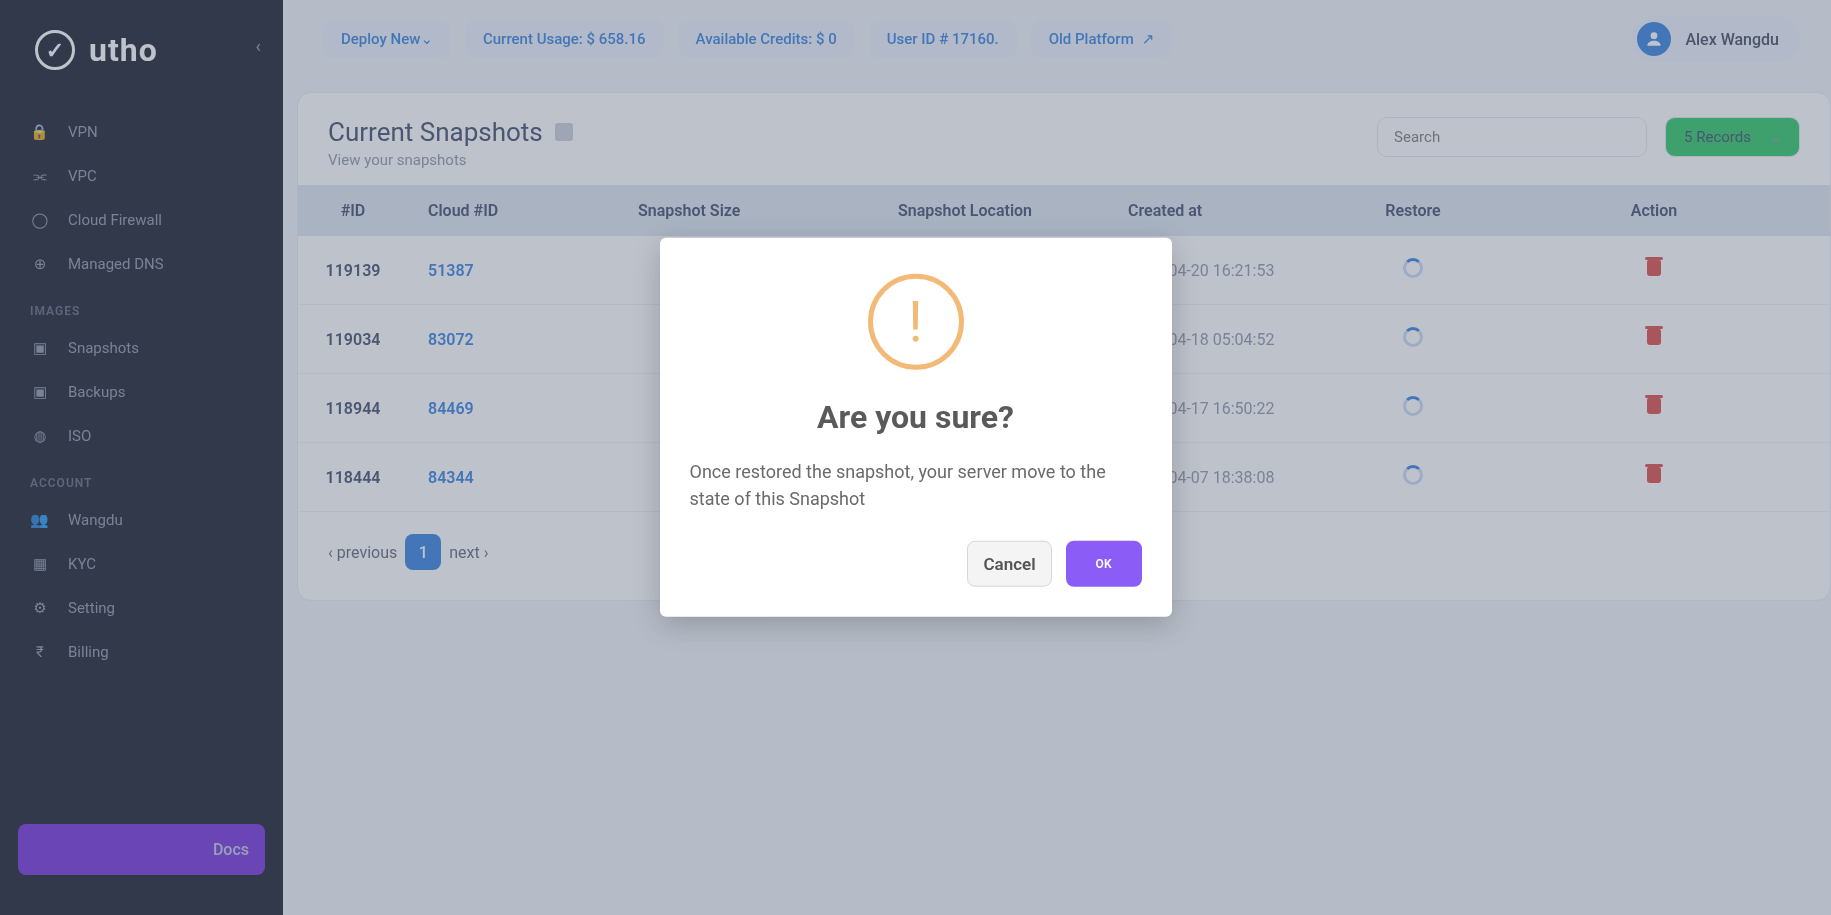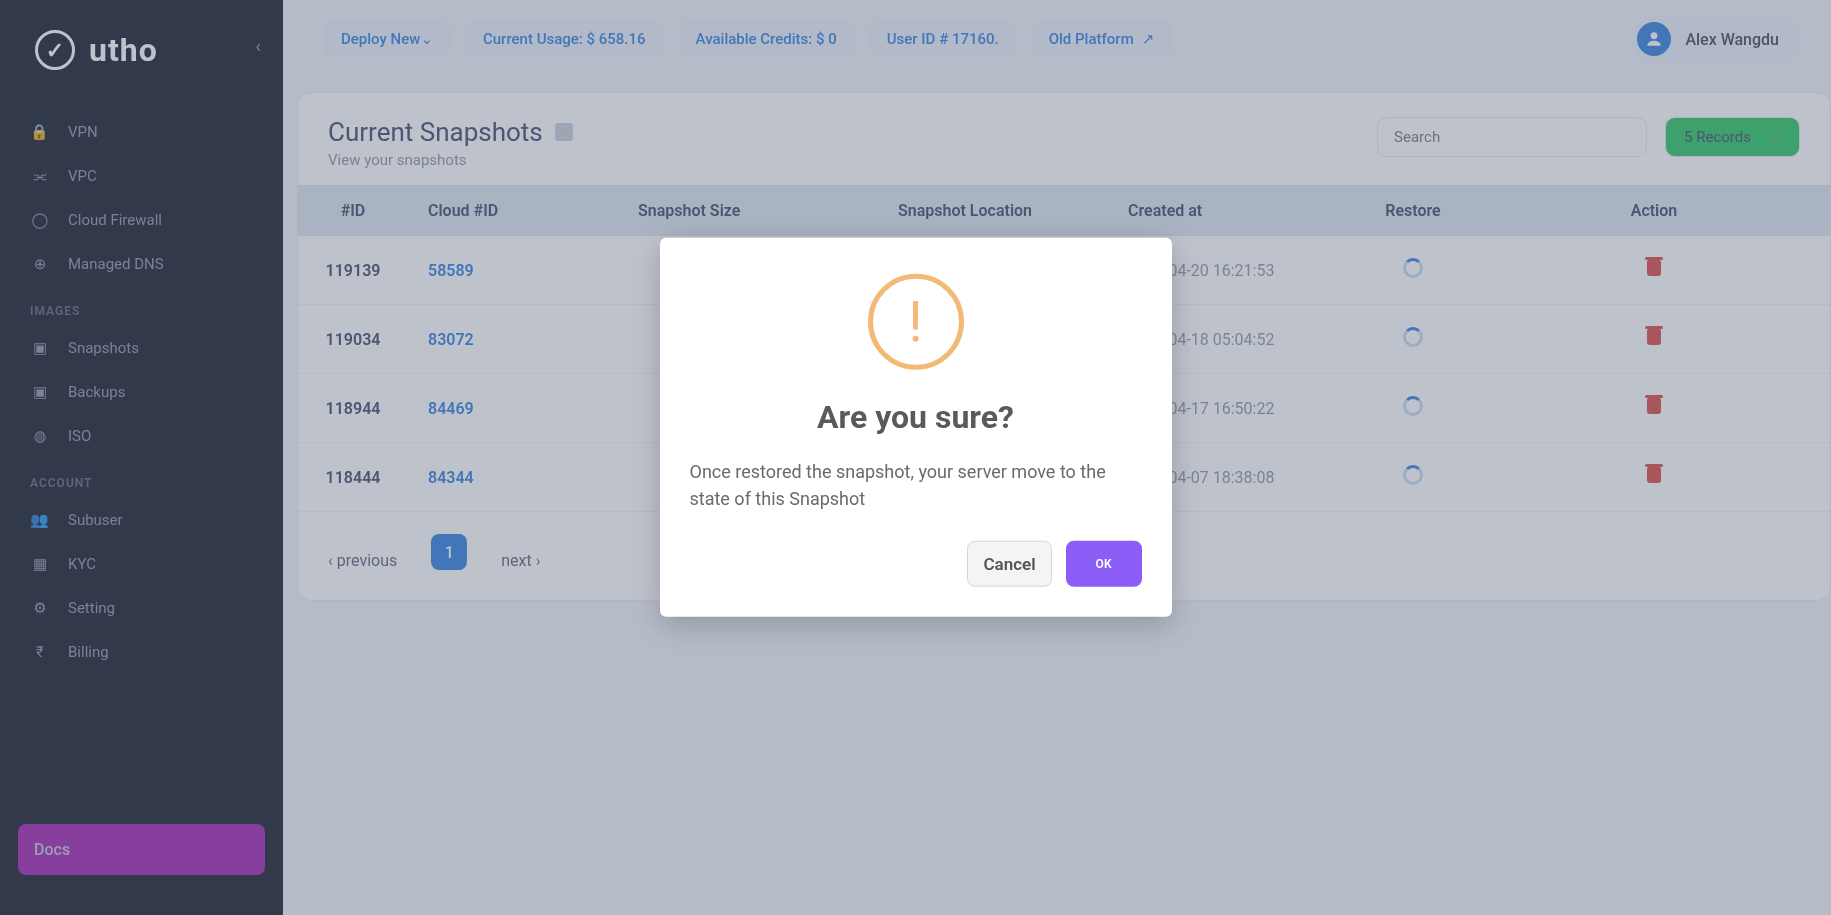--- a/index.html
+++ b/index.html
@@ -12,21 +12,21 @@
 .logo-text { color: #fff; font-size: 32px; font-weight: 700; letter-spacing: 1px; }
 .collapse-btn { position: absolute; right: 22px; top: 35px; color: #8a92a6; font-size: 18px; cursor: pointer; }
 
 .nav-list { flex: 1; overflow-y: auto; padding: 10px 0 20px; }
 .nav-list::-webkit-scrollbar { width: 6px; }
 .nav-list::-webkit-scrollbar-thumb { background: #2d3250; border-radius: 3px; }
 .nav-item { display: flex; align-items: center; gap: 18px; padding: 12px 30px; color: #8a92a6; cursor: pointer; font-size: 15px; }
 .nav-icon { width: 20px; height: 20px; display: flex; align-items: center; justify-content: center; flex-shrink: 0; }
 .nav-section { padding: 18px 30px 8px; font-size: 12px; letter-spacing: 1px; color: #5a6178; font-weight: 600; }
 
-.docs-btn { margin: 20px 18px 40px; padding: 16px; background: #a21caf; color: #c0c6d9; text-align: left; border-radius: 8px; cursor: pointer; font-size: 16px; font-weight: 500; }
+.docs-btn { margin: 20px 18px 40px; padding: 16px; background: #6d28d9; color: #c0c6d9; text-align: right; border-radius: 8px; cursor: pointer; font-size: 16px; font-weight: 500; }
 
 .main { margin-left: 283px; height: 915px; padding: 12px 0 0 0; }
 .topbar { display: flex; align-items: center; gap: 14px; padding: 4px 30px 14px 40px; }
 .chip { padding: 10px 18px; border-radius: 10px; font-size: 15px; font-weight: 500; }
 .chip-deploy { background: #eaf2fc; color: #2b7de0; display: flex; align-items: center; cursor: pointer; }
 .chip-info { background: #eaf2fc; color: #2b7de0; }
 .chip-old { background: #eaf2fc; color: #2b7de0; display: flex; align-items: center; gap: 8px; cursor: pointer; }
 .topbar-spacer { flex: 1; }
 .user-area { display: flex; align-items: center; gap: 14px; background: #eaf2fc; border-radius: 28px; padding: 6px 22px 6px 6px; cursor: pointer; }
 .avatar { width: 34px; height: 34px; border-radius: 50%; background: #2b7de0; display: flex; align-items: center; justify-content: center; color: #fff; }
@@ -49,21 +49,21 @@
 td { padding: 22px 20px; font-size: 16px; color: #5a6178; }
 .id-cell { text-align: center; font-weight: 600; color: #3a4566; }
 .cloud-link { color: #2b7de0; font-weight: 600; cursor: pointer; }
 .created { color: #8a92a6; }
 .restore-cell { text-align: center; }
 .spinner { width: 20px; height: 20px; border: 3px solid #c5d9f2; border-top-color: #2b7de0; border-radius: 50%; display: inline-block; }
 .action-cell { text-align: center; }
 .trash-icon { width: 14px; height: 16px; background: #d9443f; display: inline-block; border-radius: 2px 2px 3px 3px; position: relative; cursor: pointer; }
 .trash-icon::before { content: ''; position: absolute; top: -3px; left: -2px; width: 18px; height: 3px; background: #d9443f; border-radius: 2px; }
 
-.pagination { display: flex; align-items: flex-end; gap: 34px; padding: 22px 30px 30px; color: #5a6178; font-size: 16px; }
+.pagination { display: flex; align-items: center; gap: 8px; padding: 22px 30px 30px; color: #5a6178; font-size: 16px; }
 .page-link { cursor: pointer; }
 .page-num { width: 36px; height: 36px; background: #2b7de0; color: #fff; border-radius: 8px; display: flex; align-items: center; justify-content: center; font-weight: 500; }
 
 .dim-overlay { position: fixed; inset: 0; background: rgba(100,110,130,0.42); z-index: 50; }
 
 .modal { position: fixed; left: 50%; top: 50%; transform: translate(-50%, -58%); width: 512px; background: #fff; border-radius: 6px; padding: 36px 30px 30px; z-index: 60; box-shadow: 0 8px 30px rgba(0,0,0,0.2); }
 .modal-icon { width: 96px; height: 96px; border: 5px solid #f3b977; border-radius: 50%; margin: 0 auto 28px; display: flex; align-items: center; justify-content: center; color: #f3b977; font-size: 56px; font-weight: 400; }
 .modal-title { text-align: center; font-size: 32px; font-weight: 700; color: #5a5a5a; margin-bottom: 22px; }
 .modal-text { font-size: 18px; color: #6a6a6a; line-height: 1.55; margin-bottom: 28px; }
 .modal-actions { display: flex; justify-content: flex-end; gap: 14px; }
@@ -115,21 +115,21 @@
         <span>Backups</span>
       </div>
     <div class="nav-item">
         <span class="nav-icon">◍</span>
         <span>ISO</span>
       </div>
 
     <div class="nav-section">ACCOUNT</div>
     <div class="nav-item">
         <span class="nav-icon">👥</span>
-        <span>Subuser</span>
+        <span>Wangdu</span>
       </div>
     <div class="nav-item">
         <span class="nav-icon">▦</span>
         <span>KYC</span>
       </div>
     <div class="nav-item">
         <span class="nav-icon">⚙</span>
         <span>Setting</span>
       </div>
     <div class="nav-item">
@@ -186,21 +186,21 @@
           <th>Snapshot Size</th>
           <th>Snapshot Location</th>
           <th>Created at</th>
           <th>Restore</th>
           <th>Action</th>
         </tr>
       </thead>
       <tbody id="tbody">
           <tr>
             <td class="id-cell">119139</td>
-            <td><span class="cloud-link">58589</span></td>
+            <td><span class="cloud-link">51387</span></td>
             <td></td>
             <td>a)</td>
             <td class="created">2023-04-20 16:21:53</td>
             <td class="restore-cell"><span class="spinner"></span></td>
             <td class="action-cell"><span class="trash-icon"></span></td>
           </tr>
           <tr>
             <td class="id-cell">119034</td>
             <td><span class="cloud-link">83072</span></td>
             <td></td>

